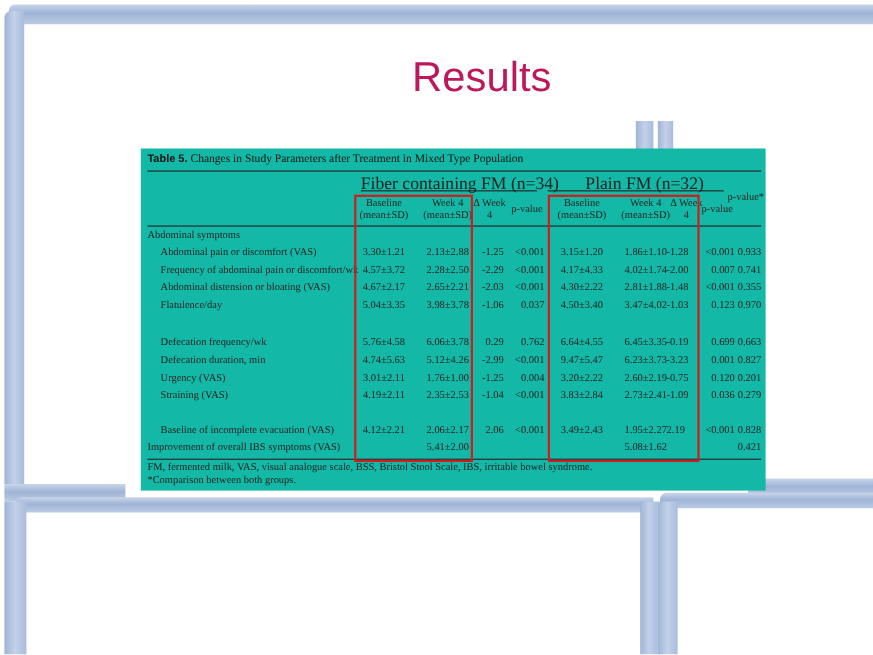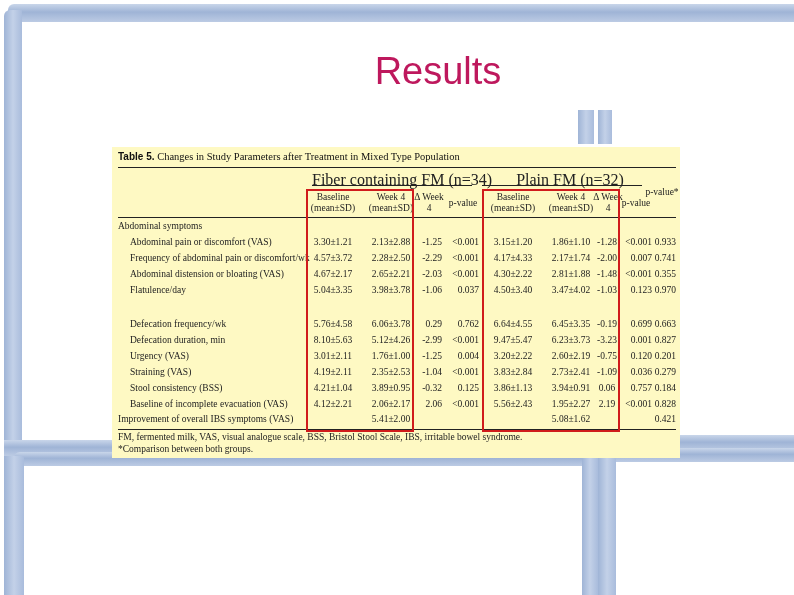--- a/index.html
+++ b/index.html
@@ -2,37 +2,37 @@
 <html><head>
 <meta charset="utf-8">
 <style>
   html, body { margin:0; padding:0; }
   body { width:794px; height:595px; position:relative; overflow:hidden; background:#ffffff; font-family:"Liberation Serif", serif; }
   .bar { position:absolute; background:linear-gradient(to bottom, #c9d6ea, #9fb4d6 45%, #bccbe4); }
   .vbar { position:absolute; background:linear-gradient(to right, #9fb4d6, #c3d1e8 50%, #a9bcdc); }
 
   .title { position:absolute; left:0; width:794px; top:50px; text-align:center; font-family:"Liberation Sans", sans-serif; font-size:38px; color:#be185d;margin-left:41px; }
 
-  .table-img { position:absolute; left:112px; top:135px; width:568px; height:311px; background:#fef9c3;margin-top:12px; }
+  .table-img { position:absolute; left:128px; top:135px; width:568px; height:311px; background:#14b8a6; }
   .tcaption { position:absolute; left:6px; top:4px; font-size:10.5px; color:#111; white-space:nowrap; }
   .tcaption b { font-family:"Liberation Sans", sans-serif; font-weight:bold; font-size:10px; }
   .hline { position:absolute; height:1px; background:#222; }
   .ghead { position:absolute; font-size:16px; color:#222; white-space:nowrap; text-align:center; }
   .colh { position:absolute; font-size:9.5px; color:#222; text-align:center; line-height:11px; white-space:nowrap; }
   .row { position:absolute; left:0; width:568px; height:16px; font-size:9.5px; color:#222; }
   .row span { position:absolute; top:0; white-space:nowrap; }
   .lbl { left:6px; }
   .lbl.ind { left:18px; }
   .c1 { left:190px; width:62px; text-align:center; }
   .c2 { left:248px; width:62px; text-align:center; }
   .c3 { left:300px; width:30px; text-align:right; }
   .c4 { left:335px; width:32px; text-align:right; }
   .c5 { left:370px; width:62px; text-align:center; }
   .c6 { left:428px; width:62px; text-align:center; }
-  .c7 { left:478px; width:34px; text-align:center; }
+  .c7 { left:478px; width:34px; text-align:left; }
   .c8 { left:510px; width:30px; text-align:right; }
   .c9 { left:536px; width:28px; text-align:right; }
   .foot { position:absolute; left:6px; font-size:9.5px; color:#222; white-space:nowrap; }
   .redbox { position:absolute; border:2px solid #d01c1c; box-sizing:border-box; }
 </style>
 </head>
 <body>
 
 <div class="bar" style="left:8px; top:4px; width:786px; height:18px; border-radius:6px 0 0 0;"></div>
 <div class="vbar" style="left:4px; top:10px; width:18px; height:430px; border-radius:6px 0 0 0;"></div>
@@ -87,21 +87,21 @@
       <span class="c8">&lt;0.001</span>
       <span class="c9">0.933</span>
   </div>
   <div class="row" style="top:106px;">
     <span class="lbl ind">Frequency of abdominal pain or discomfort/wk</span>
       <span class="c1">4.57±3.72</span>
       <span class="c2">2.28±2.50</span>
       <span class="c3">-2.29</span>
       <span class="c4">&lt;0.001</span>
       <span class="c5">4.17±4.33</span>
-      <span class="c6">2.17±1.74</span>
+      <span class="c6">4.02±1.74</span>
       <span class="c7">-2.00</span>
       <span class="c8">0.007</span>
       <span class="c9">0.741</span>
   </div>
   <div class="row" style="top:122px;">
     <span class="lbl ind">Abdominal distension or bloating (VAS)</span>
       <span class="c1">4.67±2.17</span>
       <span class="c2">2.65±2.21</span>
       <span class="c3">-2.03</span>
       <span class="c4">&lt;0.001</span>
@@ -132,21 +132,21 @@
       <span class="c3">0.29</span>
       <span class="c4">0.762</span>
       <span class="c5">6.64±4.55</span>
       <span class="c6">6.45±3.35</span>
       <span class="c7">-0.19</span>
       <span class="c8">0.699</span>
       <span class="c9">0.663</span>
   </div>
   <div class="row" style="top:188px;">
     <span class="lbl ind">Defecation duration, min</span>
-      <span class="c1">8.10±5.63</span>
+      <span class="c1">4.74±5.63</span>
       <span class="c2">5.12±4.26</span>
       <span class="c3">-2.99</span>
       <span class="c4">&lt;0.001</span>
       <span class="c5">9.47±5.47</span>
       <span class="c6">6.23±3.73</span>
       <span class="c7">-3.23</span>
       <span class="c8">0.001</span>
       <span class="c9">0.827</span>
   </div>
   <div class="row" style="top:204px;">
@@ -166,39 +166,27 @@
       <span class="c1">4.19±2.11</span>
       <span class="c2">2.35±2.53</span>
       <span class="c3">-1.04</span>
       <span class="c4">&lt;0.001</span>
       <span class="c5">3.83±2.84</span>
       <span class="c6">2.73±2.41</span>
       <span class="c7">-1.09</span>
       <span class="c8">0.036</span>
       <span class="c9">0.279</span>
   </div>
-  <div class="row" style="top:236px;">
-    <span class="lbl ind">Stool consistency (BSS)</span>
-      <span class="c1">4.21±1.04</span>
-      <span class="c2">3.89±0.95</span>
-      <span class="c3">-0.32</span>
-      <span class="c4">0.125</span>
-      <span class="c5">3.86±1.13</span>
-      <span class="c6">3.94±0.91</span>
-      <span class="c7">0.06</span>
-      <span class="c8">0.757</span>
-      <span class="c9">0.184</span>
-  </div>
   <div class="row" style="top:252px;">
     <span class="lbl ind">Baseline of incomplete evacuation (VAS)</span>
       <span class="c1">4.12±2.21</span>
       <span class="c2">2.06±2.17</span>
       <span class="c3">2.06</span>
       <span class="c4">&lt;0.001</span>
-      <span class="c5">5.56±2.43</span>
+      <span class="c5">3.49±2.43</span>
       <span class="c6">1.95±2.27</span>
       <span class="c7">2.19</span>
       <span class="c8">&lt;0.001</span>
       <span class="c9">0.828</span>
   </div>
   <div class="row" style="top:267px;">
     <span class="lbl">Improvement of overall IBS symptoms (VAS)</span>
       <span class="c1"></span>
       <span class="c2">5.41±2.00</span>
       <span class="c3"></span>

